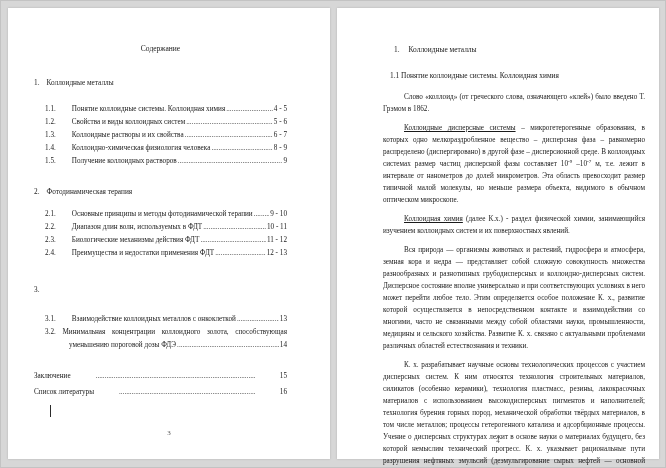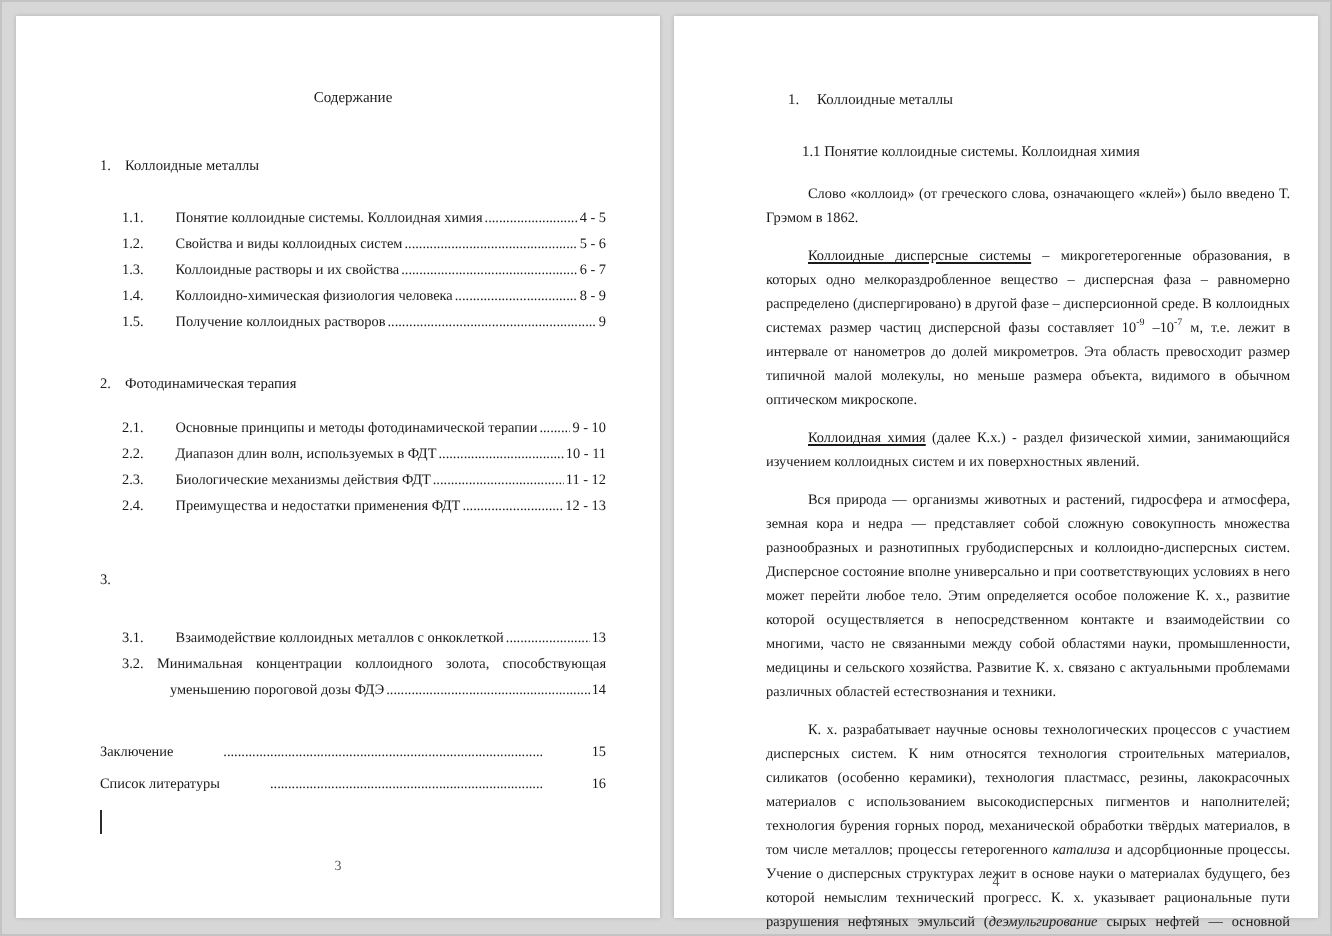--- a/index.html
+++ b/index.html
@@ -20,21 +20,21 @@
   }
   .page{
     position:absolute;top:8px;width:322px;height:451px;
     background:var(--page);
     box-shadow:0 0 2px rgba(0,0,0,.18);
   }
   .page-left{left:8px;}
   .page-right{left:337px;}
 
   
-  .toc{position:absolute;left:42px;top:0;width:253px;font-size:7.2px;line-height:13px;}
+  .toc{position:absolute;left:26px;top:0;width:253px;font-size:7.2px;line-height:13px;}
   .toc-title{margin-top:34px;text-align:center;font-size:7.5px;}
   .toc-heading{display:flex;font-size:7.3px;}
   .toc-heading .h-num{margin-right:7px;}
   .h1gap{margin-top:21px;}
   .h2gap{margin-top:17px;}
   .h3gap{margin-top:23px;}
   .toc-items{margin-top:14px;}
   .toc-items.tight{margin-top:10px;}
   .toc-items.tight3{margin-top:17px;}
   .toc-row{display:flex;align-items:baseline;padding-left:11px;}
@@ -49,25 +49,25 @@
   .toc-footer .toc-row{padding-left:0;gap:24px;}
   .caret{position:absolute;left:42px;top:397px;width:1px;height:12px;background:#2b2b2b;}
   .page-num{position:absolute;left:0;width:100%;text-align:center;font-size:7px;color:#555;}
   .page-num.left{bottom:22px;}
   .page-num.right{bottom:14px;}
 
   
   .doc{position:absolute;left:46px;top:0;width:262px;font-size:7.2px;line-height:12px;}
   .doc-h1{display:flex;margin-top:36px;margin-left:11px;font-size:7.4px;}
   .doc-h1 .h-num{margin-right:9px;}
-  .doc-h2{margin-top:14px;margin-left:18px;font-size:7.4px;}
+  .doc-h2{margin-top:14px;margin-left:7px;font-size:7.4px;}
   .doc p{margin-top:7px;text-align:justify;text-indent:21px;}
   .doc p.first{margin-top:9px;}
   .iu{text-decoration:underline;}
-  .it{font-style:italic;}
+  .it{}
   sup{font-size:5px;line-height:0;vertical-align:super;}
 </style>
 </head>
 <body>
 
 <div class="canvas">
 
   <div class="page page-left">
     <div class="toc">
       <div class="toc-title">Содержание</div>

